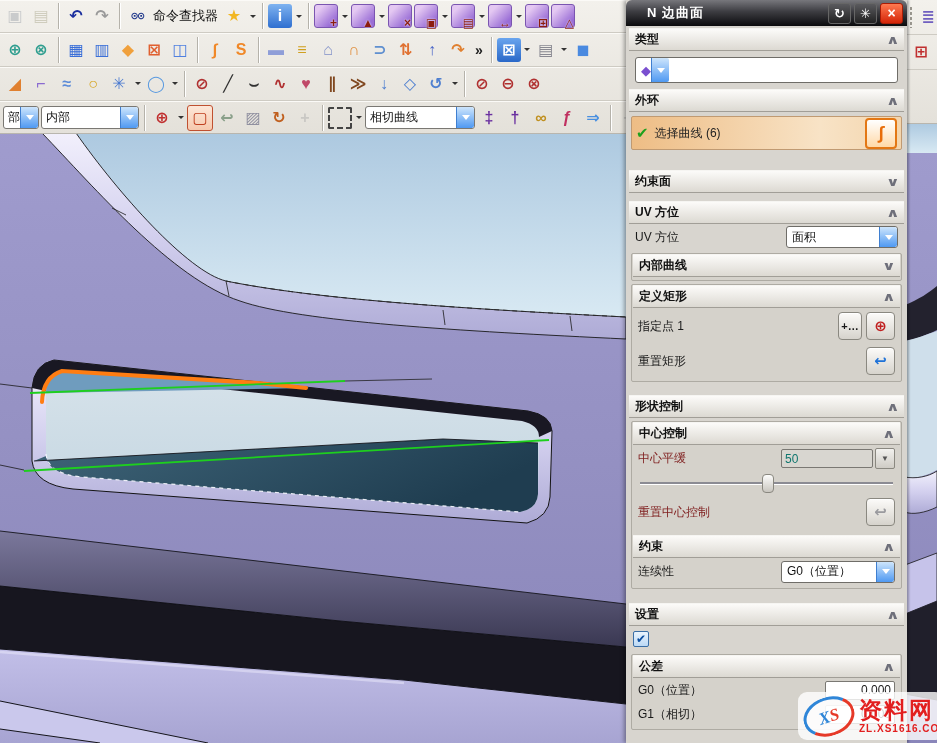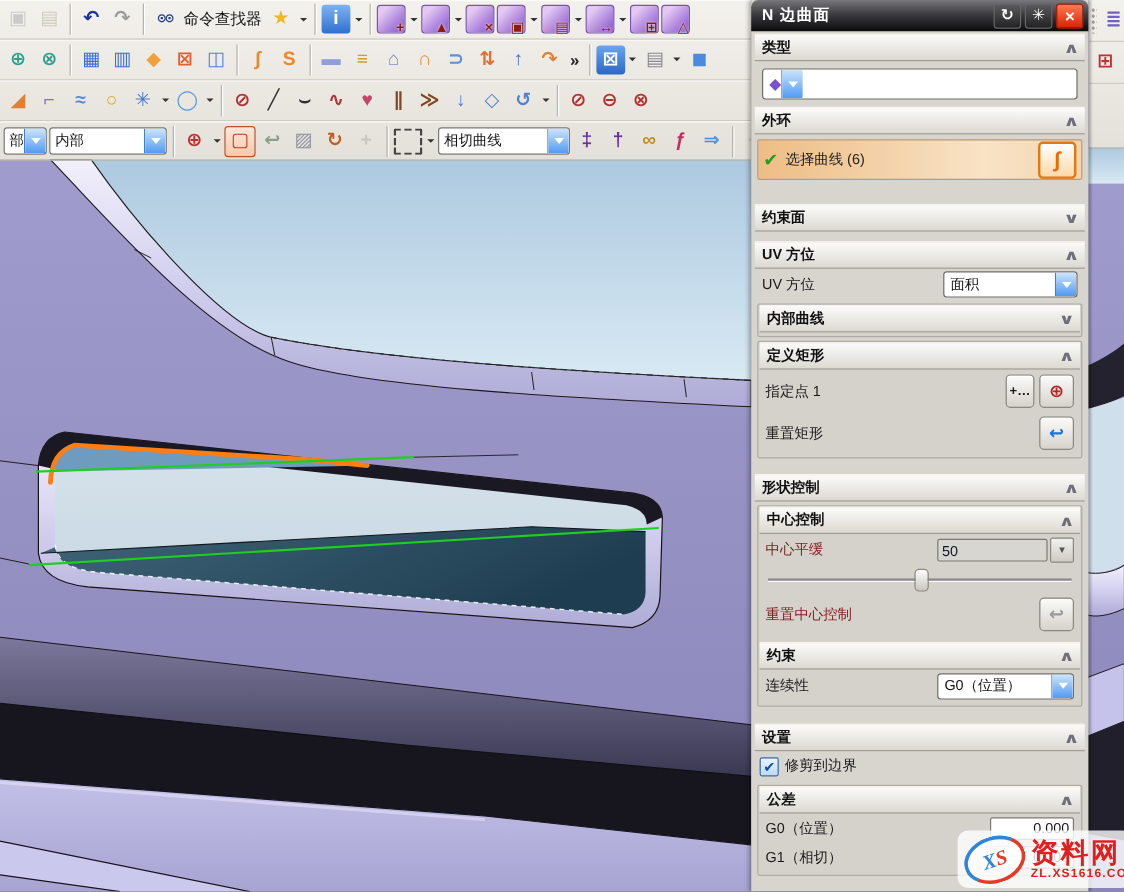--- a/index.html
+++ b/index.html
@@ -40,21 +40,21 @@
   #tbfrag{position:absolute;left:907px;top:0;width:30px;height:123px;
     background:linear-gradient(#f3f1ec,#e4e1da);border-bottom:1px solid #b9b6ae;}
   #tbfrag .frow{display:flex;align-items:center;gap:2px;height:34px;border-bottom:1px solid #cecbc3;padding-left:2px;}
   .grip{width:5px;height:22px;background-image:radial-gradient(#9a978f 1px,transparent 1.2px);
     background-size:4px 5px;flex:0 0 auto;}
   
   #dialog{position:absolute;left:626px;top:0;width:281px;height:743px;background:#d8d5cf;
     box-shadow:-2px 0 4px rgba(0,0,0,.35), 2px 0 2px rgba(0,0,0,.25);box-sizing:border-box;}
   #dtitle{height:26px;background:linear-gradient(#77777c, #3c3c41 45%, #0b0b0d);
     border-radius:6px 6px 0 0;display:flex;align-items:center;padding:0 4px 0 9px;}
-  #dtitle .ttl{flex:1;color:#fff;font-size:13px;font-weight:bold;letter-spacing:1px;}
+  #dtitle .ttl{flex:1;color:#fff;font-size:13px;font-weight:bold;letter-spacing:1px;margin-left:12px;}
   .tbtn{width:21px;height:19px;margin-left:3px;border-radius:3px;display:flex;align-items:center;
     justify-content:center;color:#fff;font-size:13px;font-weight:bold;border:1px solid #666;
     background:linear-gradient(#5a5a5e,#222);cursor:default;}
   .tbtn.close{background:linear-gradient(#ff7a50,#d42508);border-color:#a81c05;font-size:14px;}
   #dbody{padding:2px 3px 0 3px;height:715px;overflow:hidden;box-sizing:border-box;}
   .ghead{display:flex;justify-content:space-between;align-items:center;height:21px;padding:0 6px 0 6px;
     background:linear-gradient(#fcfbf9,#dcd9d2);border-top:1px solid #f6f5f2;border-bottom:1px solid #a19e97;
     font-weight:bold;font-size:12px;color:#111;}
   .chev{color:#6e6f7a;font-size:12px;font-weight:bold;transform:scaleX(1.4);}
   .sbox{border:1px solid #aeaba3;border-radius:2px;margin:3px 2px;background:#d5d2cb;padding:0 0 3px 0;}
@@ -414,21 +414,21 @@
       <span>形状控制</span>
       <span class="chev">∧</span>
     </div>
     <div class="sbox">
       <div class="ghead">
         <span>中心控制</span>
         <span class="chev">∧</span>
       </div>
       <div class="drow" style="height:27px;">
         <span class="lbl dim">中心平缓</span>
-        <span class="vfield" style="width:84px;background:#d8d6d0;color:#0f172a;justify-content:flex-start;">50</span>
+        <span class="vfield" style="width:84px;background:#d8d6d0;color:#0f766e;justify-content:flex-start;">50</span>
         <span class="spin">▼</span>
       </div>
       <div class="slider">
         <div class="track">
           <div class="thumb"></div>
         </div>
       </div>
       <div class="drow" style="height:36px;">
         <span class="lbl dim">重置中心控制</span>
         <span class="mbtn" style="color:#9a9a9e;">↩</span>
@@ -445,21 +445,20 @@
         </div>
       </div>
     </div>
 
     <div class="ghead" style="margin-top:14px;text-align:right;">
       <span>设置</span>
       <span class="chev">∧</span>
     </div>
     <div class="drow" style="height:25px;padding-left:4px;">
       <span class="cbox">✔</span>
-      <span class="lbl">修剪到边界</span>
     </div>
     <div class="sbox">
       <div class="ghead">
         <span>公差</span>
         <span class="chev">∧</span>
       </div>
       <div class="drow" style="height:24px;">
         <span class="lbl">G0（位置）</span>
         <span class="vfield" style="width:62px;">0.000</span>
       </div>

